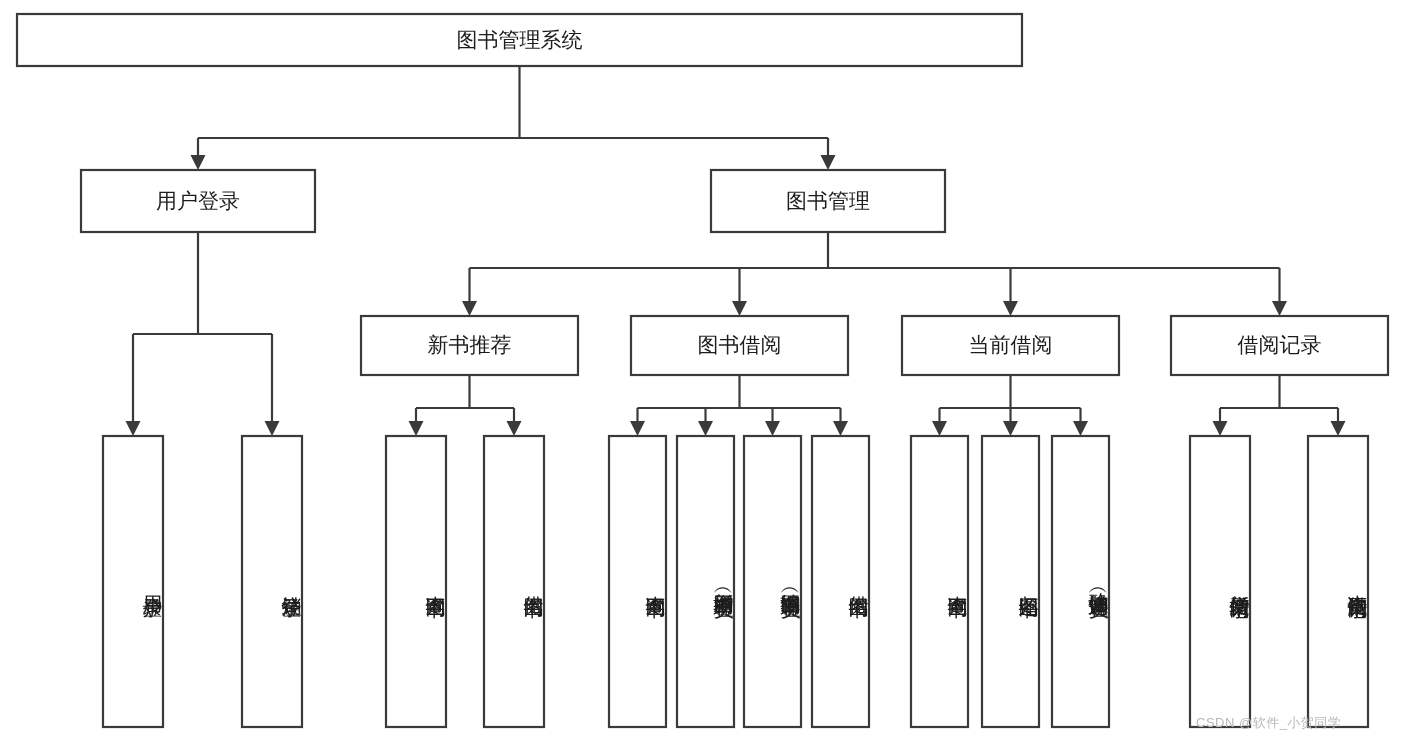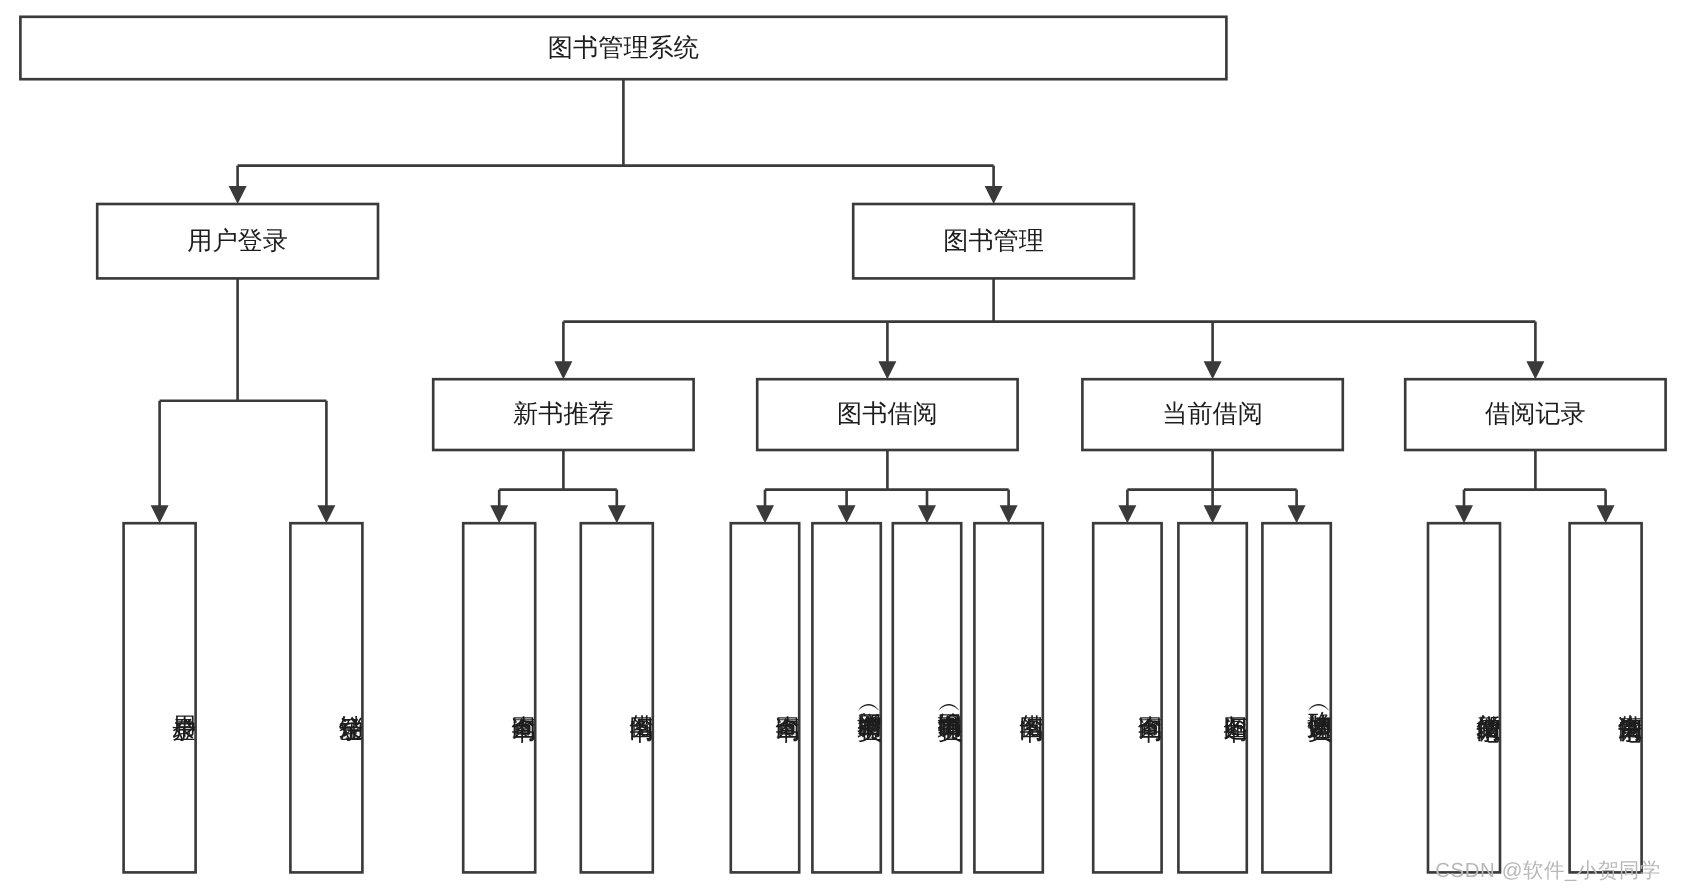--- a/index.html
+++ b/index.html
@@ -60,21 +60,21 @@
     letter-spacing: 1px;
     white-space: nowrap;
     display: flex;
     align-items: flex-start;
     justify-content: center;
     pointer-events: none;
   }
   .watermark {
     position: absolute;
     font-family: "Liberation Sans", "DejaVu Sans", sans-serif;
-    font-size: 17px;
+    font-size: 13px;
     color: #b8b8b8;
     white-space: nowrap;
     letter-spacing: 0.5px;
   }
 </style>
 </head>
 <body>
 
 <div id="diagram-root">
 

